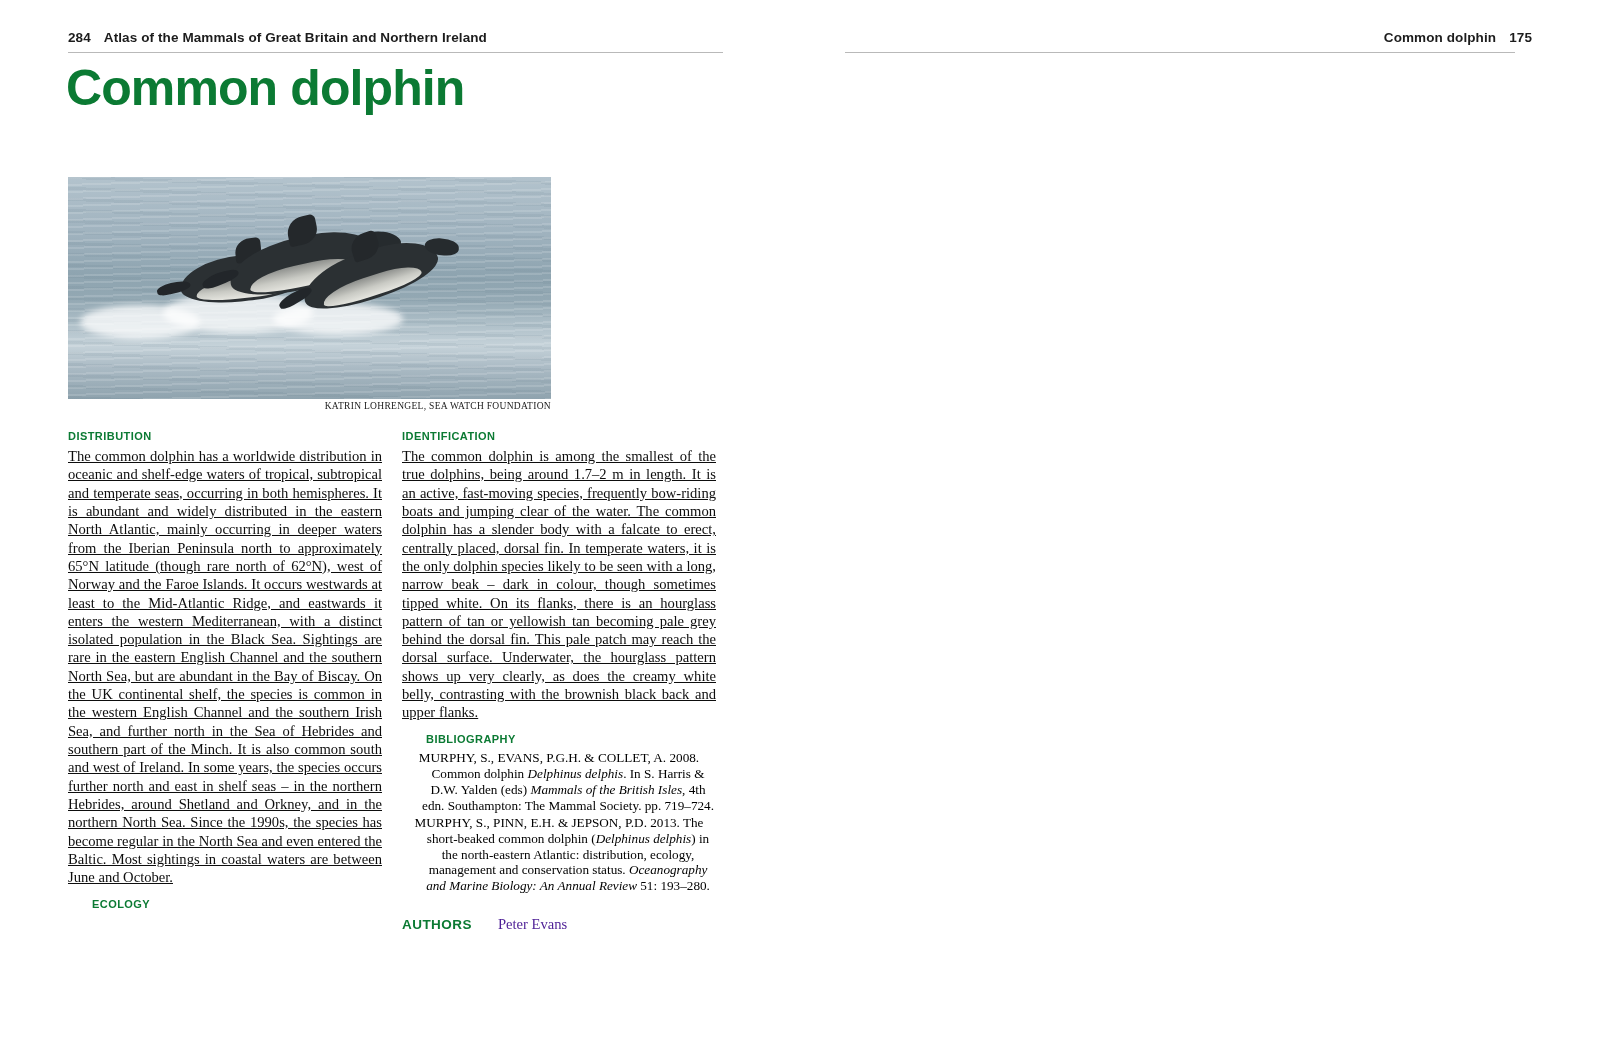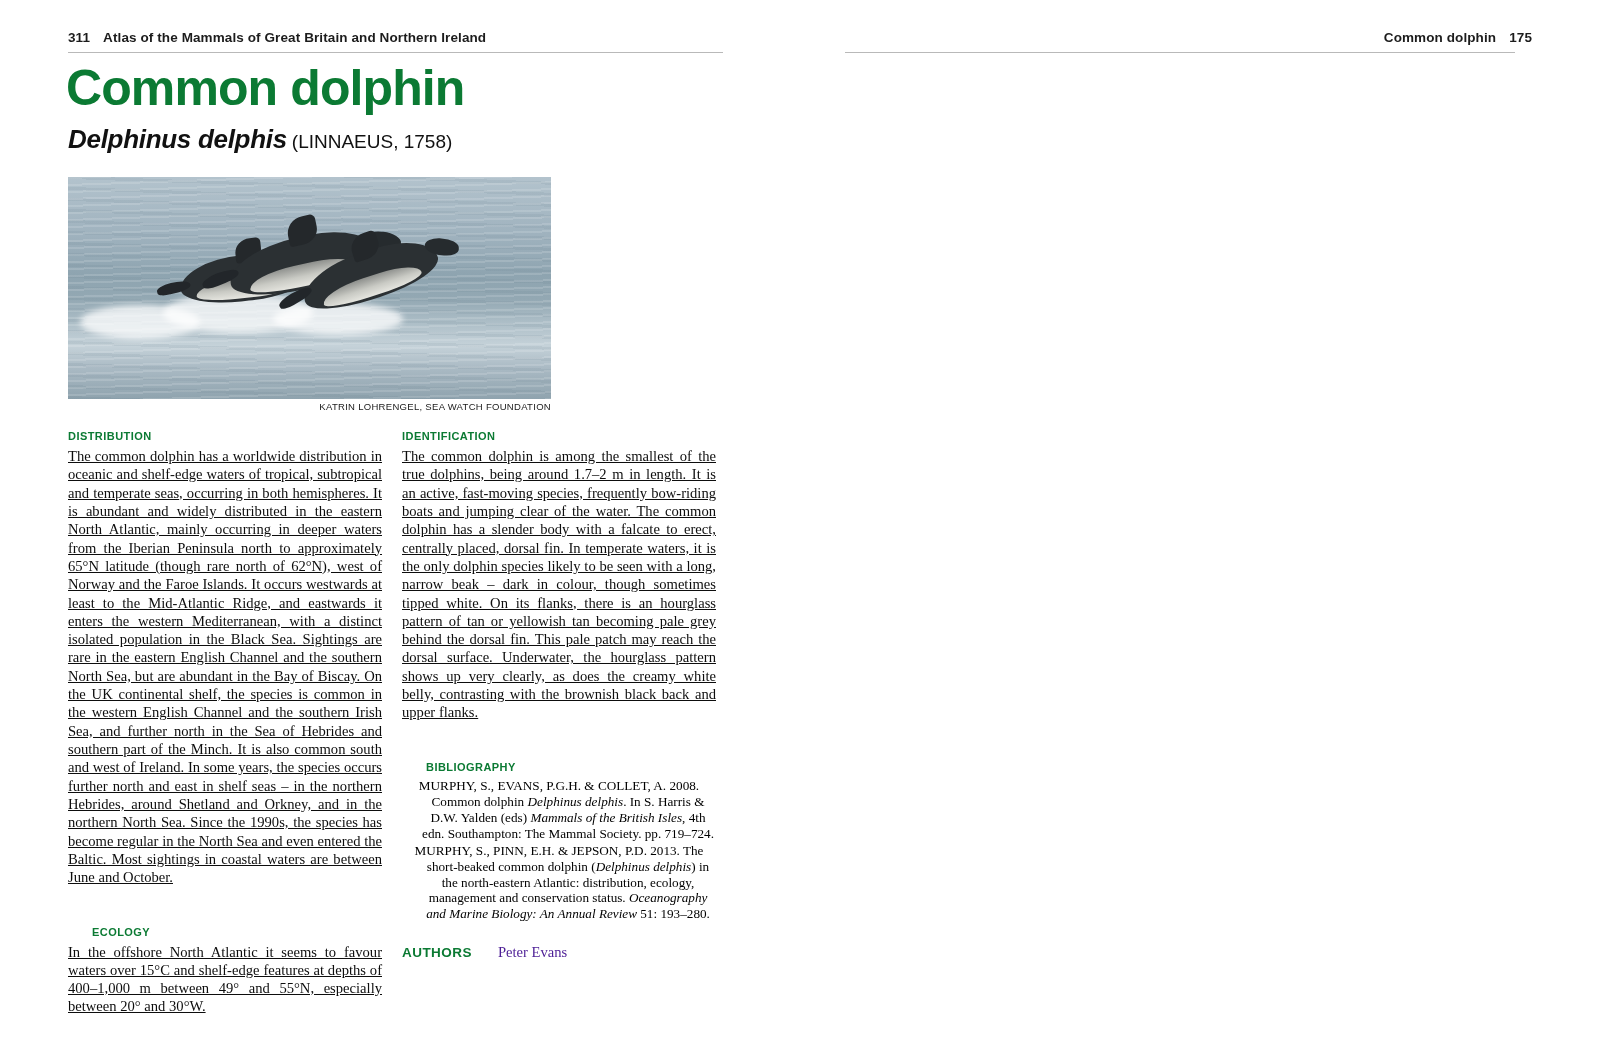--- a/index.html
+++ b/index.html
@@ -130,40 +130,40 @@
     position: absolute;
     background: #262b2e;
     border-radius: 45% 55% 40% 60%;
   }
   .caption {
     position: absolute;
     left: 68px;
     top: 401px;
     width: 483px;
     text-align: right;
-    font-family: Liberation Sans, sans-serif;
+    font-family: Liberation Serif, serif;
     font-size: 9.5px;
     letter-spacing: .3px;
     color: #1a1a1a;
   }
 
   
   .col { position: absolute; width: 314px; }
   .col-1 { left: 68px; top: 430px; }
   .col-2 { left: 402px; top: 430px; }
 
   h2.sec {
     font-family: "Liberation Sans", sans-serif;
     font-size: 11px;
     font-weight: bold;
     color: #0b7a33;
     letter-spacing: .45px;
     margin: 0 0 5px 0;
   }
-  h2.sec.spaced { margin-top: 39px; padding-left: 24px; }
+  h2.sec.spaced { margin-top: 11px; padding-left: 24px; }
   p.body {
     margin: 0;
     font-family: "Liberation Serif", serif;
     font-size: 14.6px;
     line-height: 1.255;
     text-align: justify;
     hyphens: auto;
     -webkit-hyphens: auto;
     color: #0d0d0d;
     text-decoration: underline;
@@ -199,28 +199,25 @@
   }
 </style>
 </head>
 <body>
 
 <div class="spread">
 
   <div class="page page-left">
 
     <div class="runhead runhead-left">
-      <span class="folio">311</span><span>Atlas of the Mammals of Great Britain and Northern Ireland</span>
+      <span class="folio">284</span><span>Atlas of the Mammals of Great Britain and Northern Ireland</span>
     </div>
     <div class="rule rule-left"></div>
 
     <div class="title">Common dolphin</div>
-    <div class="subtitle">
-      <span class="sci">Delphinus delphis</span><span class="auth">(LINNAEUS, 1758)</span>
-    </div>
 
     <div class="photo">
       <div class="sea-shimmer"></div>
 
       <div class="splash" style="left:12px;top:128px;width:120px;height:34px;"></div>
       <div class="splash" style="left:95px;top:116px;width:150px;height:40px;"></div>
       <div class="splash" style="left:205px;top:126px;width:130px;height:32px;"></div>
 
       <div class="dolphin" style="left:112px;top:78px;width:128px;height:46px;transform:rotate(-6deg);">
         <div class="belly"></div>
@@ -243,21 +240,20 @@
         <div class="tail" style="right:-24px;top:11px;width:34px;height:17px;transform:rotate(20deg);"></div>
       </div>
     </div>
 
     <div class="caption">KATRIN LOHRENGEL, SEA WATCH FOUNDATION</div>
 
     <div class="col col-1">
       <h2 class="sec">DISTRIBUTION</h2>
       <p class="body">The common dolphin has a worldwide distribution in oceanic and shelf-edge waters of tropical, subtropical and temperate seas, occurring in both hemispheres. It is abundant and widely distributed in the eastern North Atlantic, mainly occurring in deeper waters from the Iberian Peninsula north to approximately 65°N latitude (though rare north of 62°N), west of Norway and the Faroe Islands. It occurs westwards at least to the Mid-Atlantic Ridge, and eastwards it enters the western Mediterranean, with a distinct isolated population in the Black Sea. Sightings are rare in the eastern English Channel and the southern North Sea, but are abundant in the Bay of Biscay. On the UK continental shelf, the species is common in the western English Channel and the southern Irish Sea, and further north in the Sea of Hebrides and southern part of the Minch. It is also common south and west of Ireland. In some years, the species occurs further north and east in shelf seas – in the northern Hebrides, around Shetland and Orkney, and in the northern North Sea. Since the 1990s, the species has become regular in the North Sea and even entered the Baltic. Most sightings in coastal waters are between June and October.</p>
       <h2 class="sec spaced">ECOLOGY</h2>
-      <p class="body">In the offshore North Atlantic it seems to favour waters over 15°C and shelf-edge features at depths of 400–1,000 m between 49° and 55°N, especially between 20° and 30°W.</p>
     </div>
 
     <div class="col col-2">
       <h2 class="sec">IDENTIFICATION</h2>
       <p class="body">The common dolphin is among the smallest of the true dolphins, being around 1.7–2 m in length. It is an active, fast-moving species, frequently bow-riding boats and jumping clear of the water. The common dolphin has a slender body with a falcate to erect, centrally placed, dorsal fin. In temperate waters, it is the only dolphin species likely to be seen with a long, narrow beak – dark in colour, though sometimes tipped white. On its flanks, there is an hourglass pattern of tan or yellowish tan becoming pale grey behind the dorsal fin. This pale patch may reach the dorsal surface. Underwater, the hourglass pattern shows up very clearly, as does the creamy white belly, contrasting with the brownish black back and upper flanks.</p>
       <h2 class="sec spaced">BIBLIOGRAPHY</h2>
       <div>
         <p class="bib">MURPHY, S., EVANS, P.G.H. &amp; COLLET, A. 2008. Common dolphin <i>Delphinus delphis</i>. In S. Harris &amp; D.W. Yalden (eds) <i>Mammals of the British Isles</i>, 4th edn. Southampton: The Mammal Society. pp. 719–724.</p>
         <p class="bib">MURPHY, S., PINN, E.H. &amp; JEPSON, P.D. 2013. The short-beaked common dolphin (<i>Delphinus delphis</i>) in the north-eastern Atlantic: distribution, ecology, management and conservation status. <i>Oceanography and Marine Biology: An Annual Review</i> 51: 193–280.</p>
       </div>

